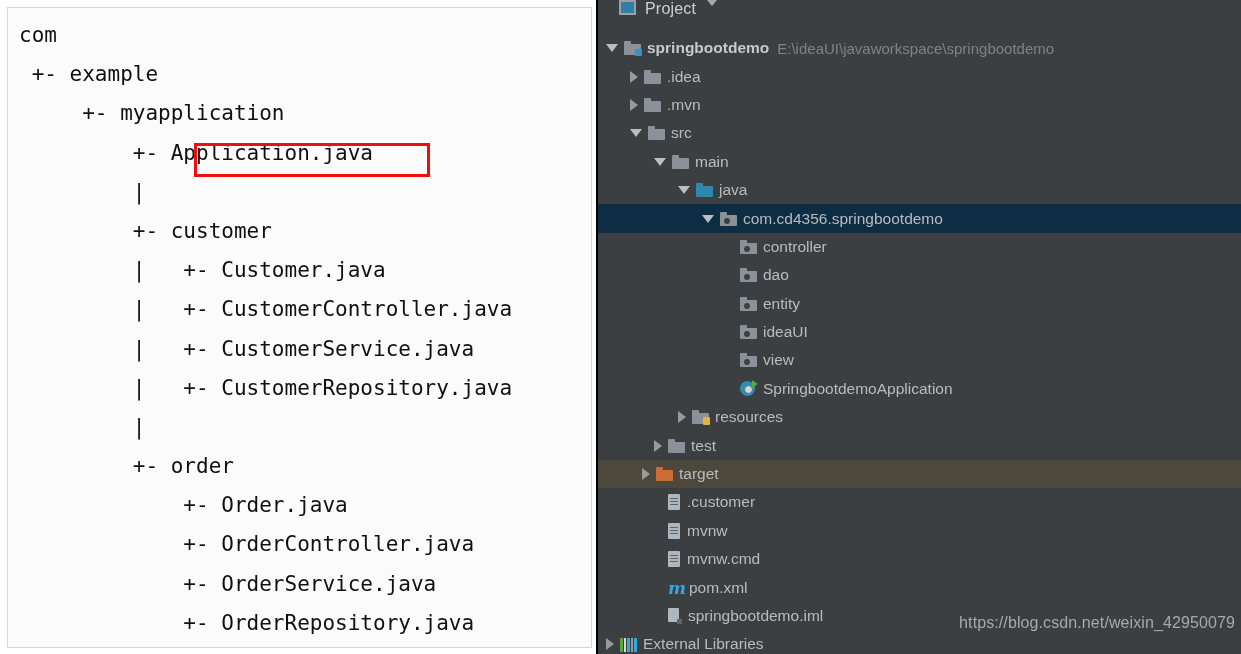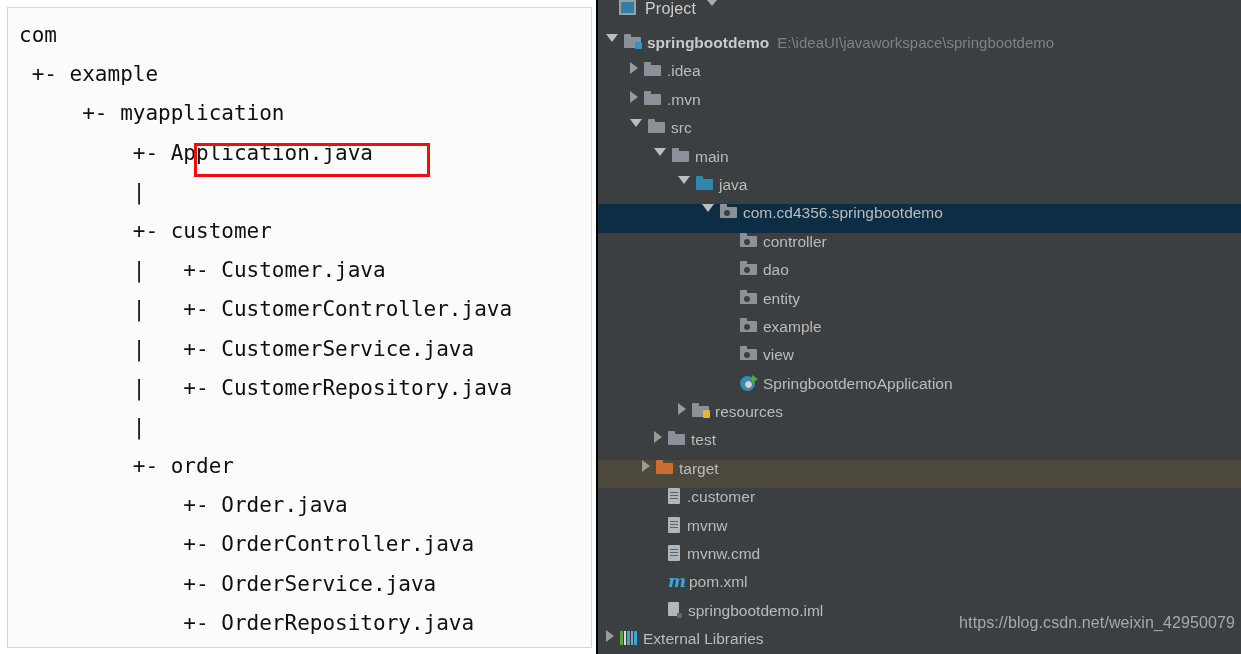--- a/index.html
+++ b/index.html
@@ -84,21 +84,21 @@
     flex:0 0 auto;
   }
 
   #ide-tree{
     position:absolute;left:0;top:34px;width:643px;height:620px;
   }
   .row{
     position:relative;
     height:28.4px;
     display:flex;
-    align-items:flex-start;
+    align-items:center;
     white-space:nowrap;
     box-sizing:border-box;
   }
   .row.sel{background:#0d2d45;}
   .row.tgt{background:#4d483c;}
 
   .arrow{
     width:0;height:0;flex:0 0 auto;
     margin-right:6px;
   }
@@ -321,21 +321,21 @@
         </span>
         <span class="label">entity</span>
       </div>
       <div class="row" style="padding-left: 128px;">
         <span class="arrow none"></span>
         <span class="ico ico-pkg">
           <i class="tab"></i>
           <i></i>
           <span class="dot"></span>
         </span>
-        <span class="label">example</span>
+        <span class="label">ideaUI</span>
       </div>
       <div class="row" style="padding-left: 128px;">
         <span class="arrow none"></span>
         <span class="ico ico-pkg">
           <i class="tab"></i>
           <i></i>
           <span class="dot"></span>
         </span>
         <span class="label">view</span>
       </div>

